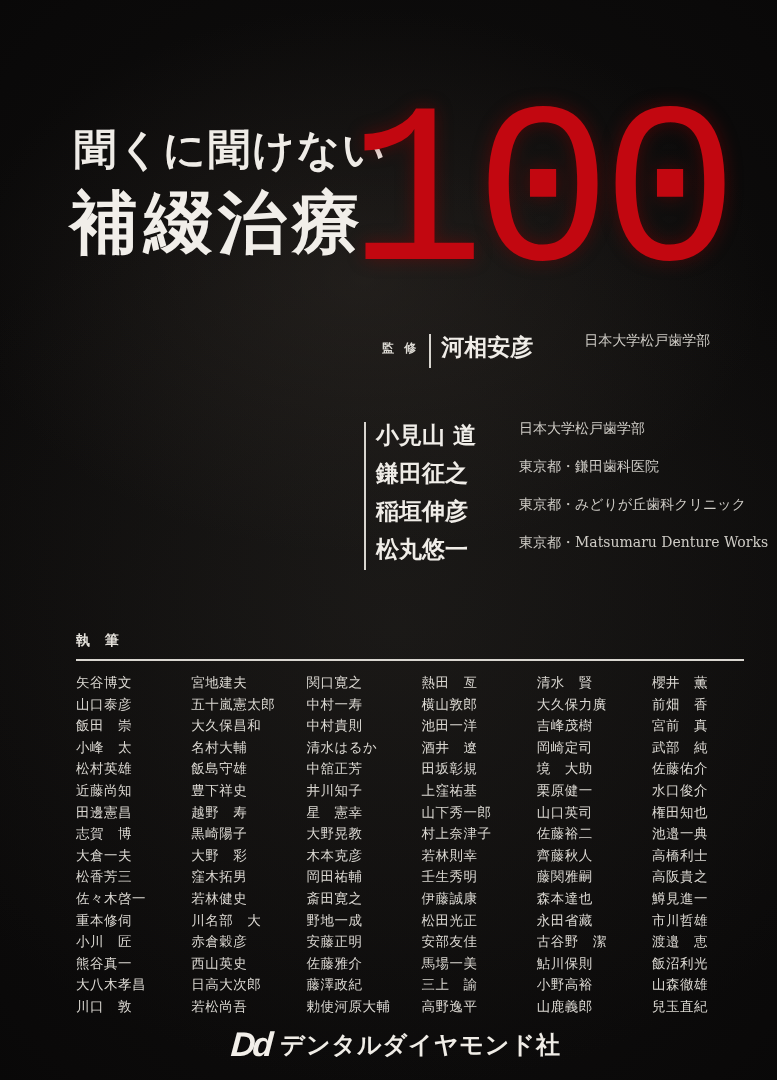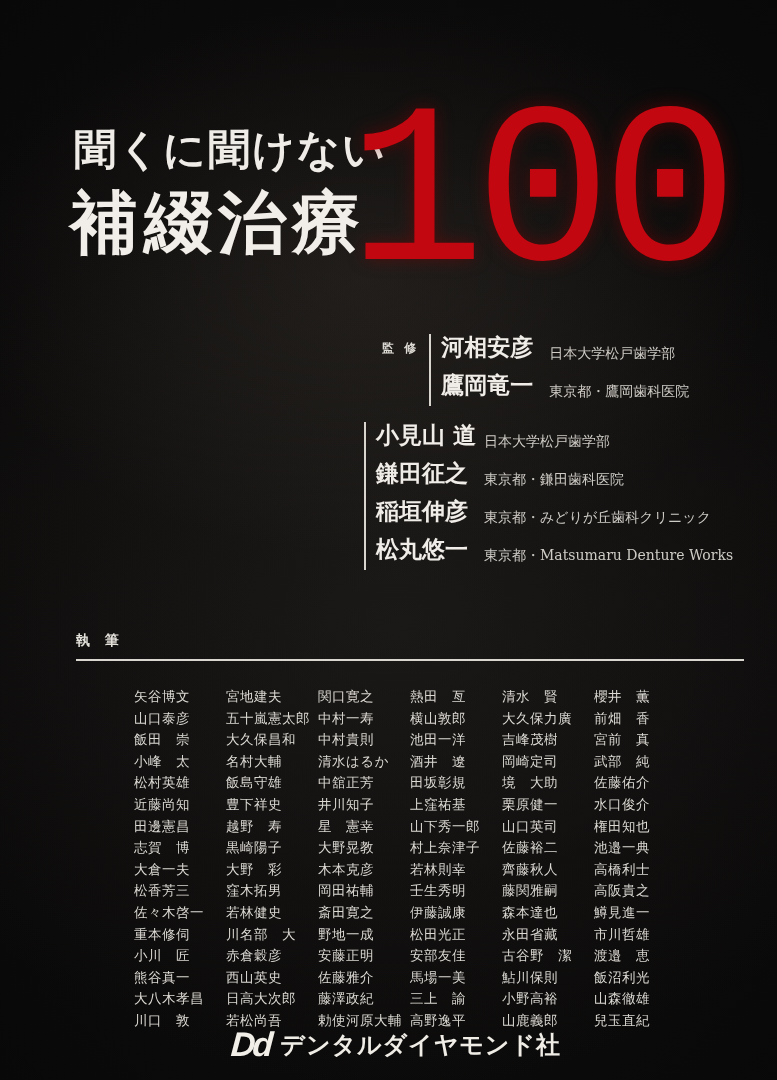--- a/index.html
+++ b/index.html
@@ -35,39 +35,39 @@
     z-index:1;
   }
   
   .credit{position:absolute;display:flex;align-items:stretch;}
   .credit .label{
     font-size:12px;font-weight:bold;letter-spacing:3px;
     color:#dedbd5;padding-top:8px;white-space:pre;
   }
   .credit .divider{width:2px;background:#d8d5cf;margin:2px 10px 2px 10px;}
   .credit .entries{display:flex;flex-direction:column;}
-  .credit .entry{display:flex;align-items:flex-end;margin-bottom:7px;}
+  .credit .entry{display:flex;align-items:flex-start;margin-bottom:7px;gap:35px;}
   .credit .entry .name{
     font-size:23px;font-weight:bold;color:#f0ede8;
     white-space:pre;min-width:108px;
   }
   .credit .entry .aff{
     font-size:14px;color:#cfccc6;white-space:pre;
   }
   .supervision{left:382px;top:332px;}
   .editorial{left:354px;top:420px;}
   
   .authors{position:absolute;left:76px;top:608px;width:668px;}
   .authors .label{
     font-size:14px;font-weight:bold;letter-spacing:5px;
     color:#e4e1db;white-space:pre;margin-top:24px;
   }
   .authors .rule{height:2px;background:#d9d6d0;margin-top:9px;}
   .authors-grid{
-    margin-top:25px;display:flex;justify-content:center;
+    margin-top:11px;display:flex;justify-content:space-between;
   }
   .author-col{display:flex;flex-direction:column;width:92px;flex:0 0 auto;}
   .author-name{
     font-size:13.5px;line-height:21.6px;color:#dcd9d3;
     white-space:pre;letter-spacing:.5px;
   }
   
   .publisher{
     position:absolute;left:0;right:0;bottom:16px;
     display:flex;justify-content:center;align-items:center;
@@ -93,24 +93,20 @@
   <div class="title-line2">補綴治療</div>
   <div class="title-number">100</div>
 
   <div class="credit supervision">
     <div class="label">監 修</div>
     <div class="divider"></div>
     <div class="entries">
       <div class="entry">
         <span class="name">河相安彦</span>
         <span class="aff">日本大学松戸歯学部</span>
-      </div>
-      <div class="entry">
-        <span class="name">鷹岡竜一</span>
-        <span class="aff">東京都・鷹岡歯科医院</span>
       </div>
     </div>
   </div>
 
   <div class="credit editorial">
     <div class="divider"></div>
     <div class="entries">
       <div class="entry">
         <span class="name">小見山 道</span>
         <span class="aff">日本大学松戸歯学部</span>

